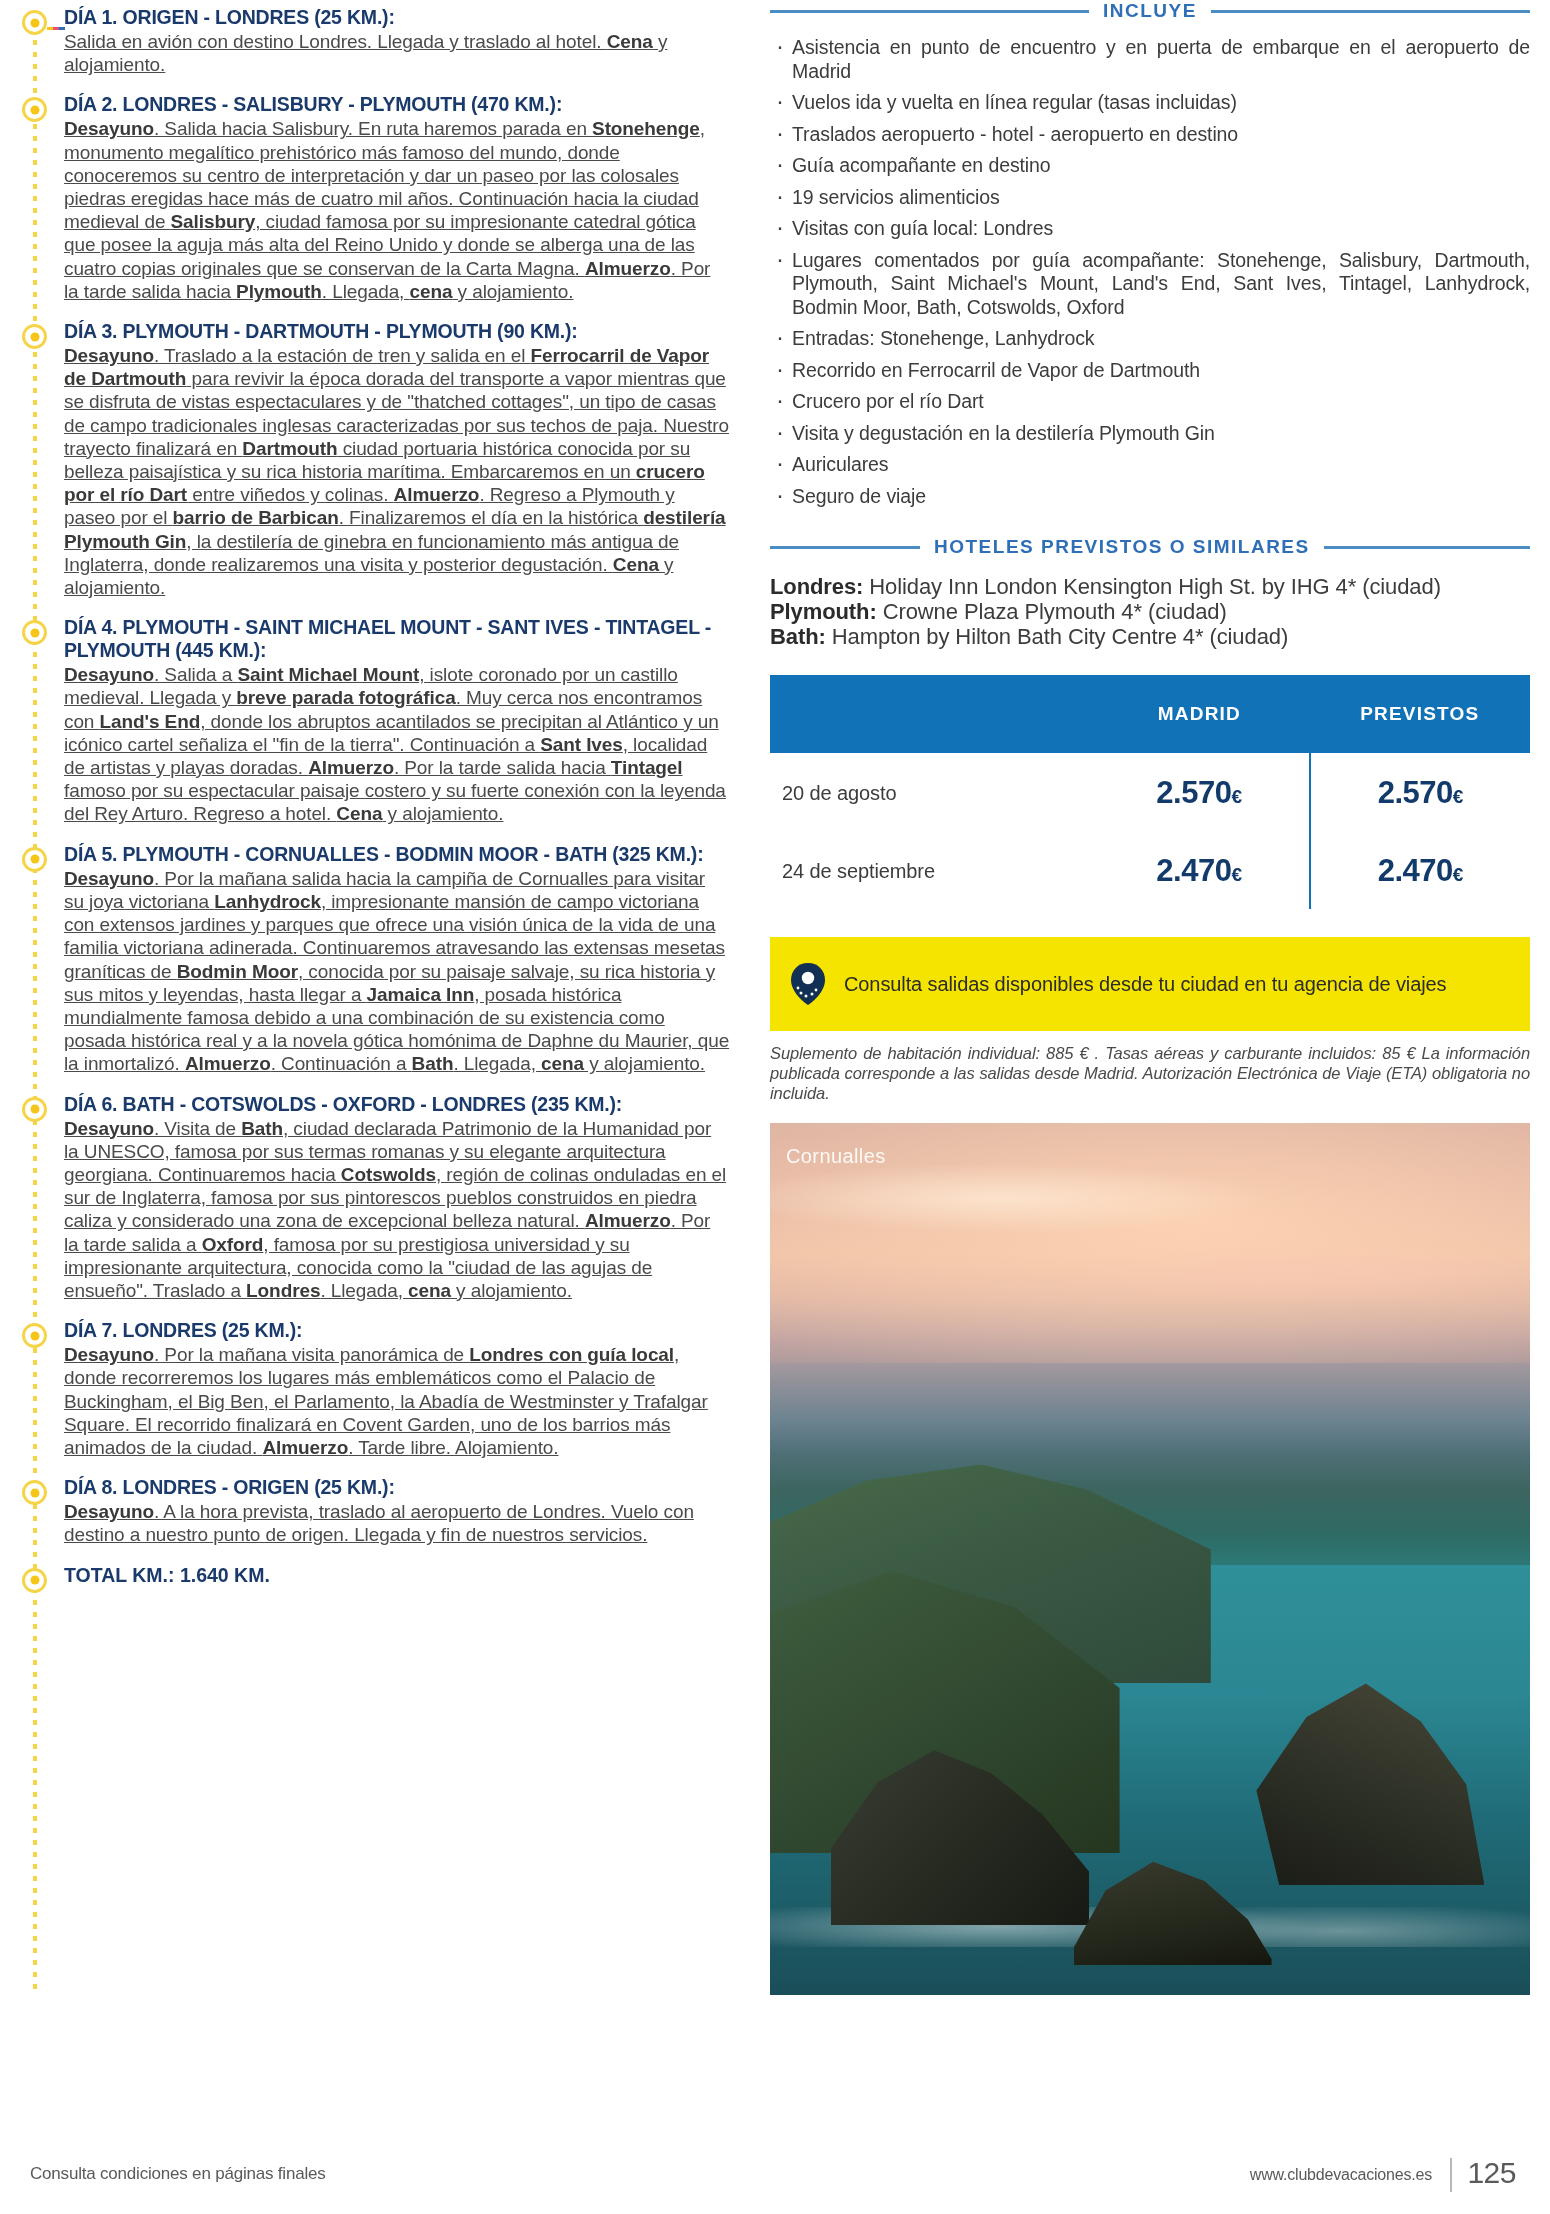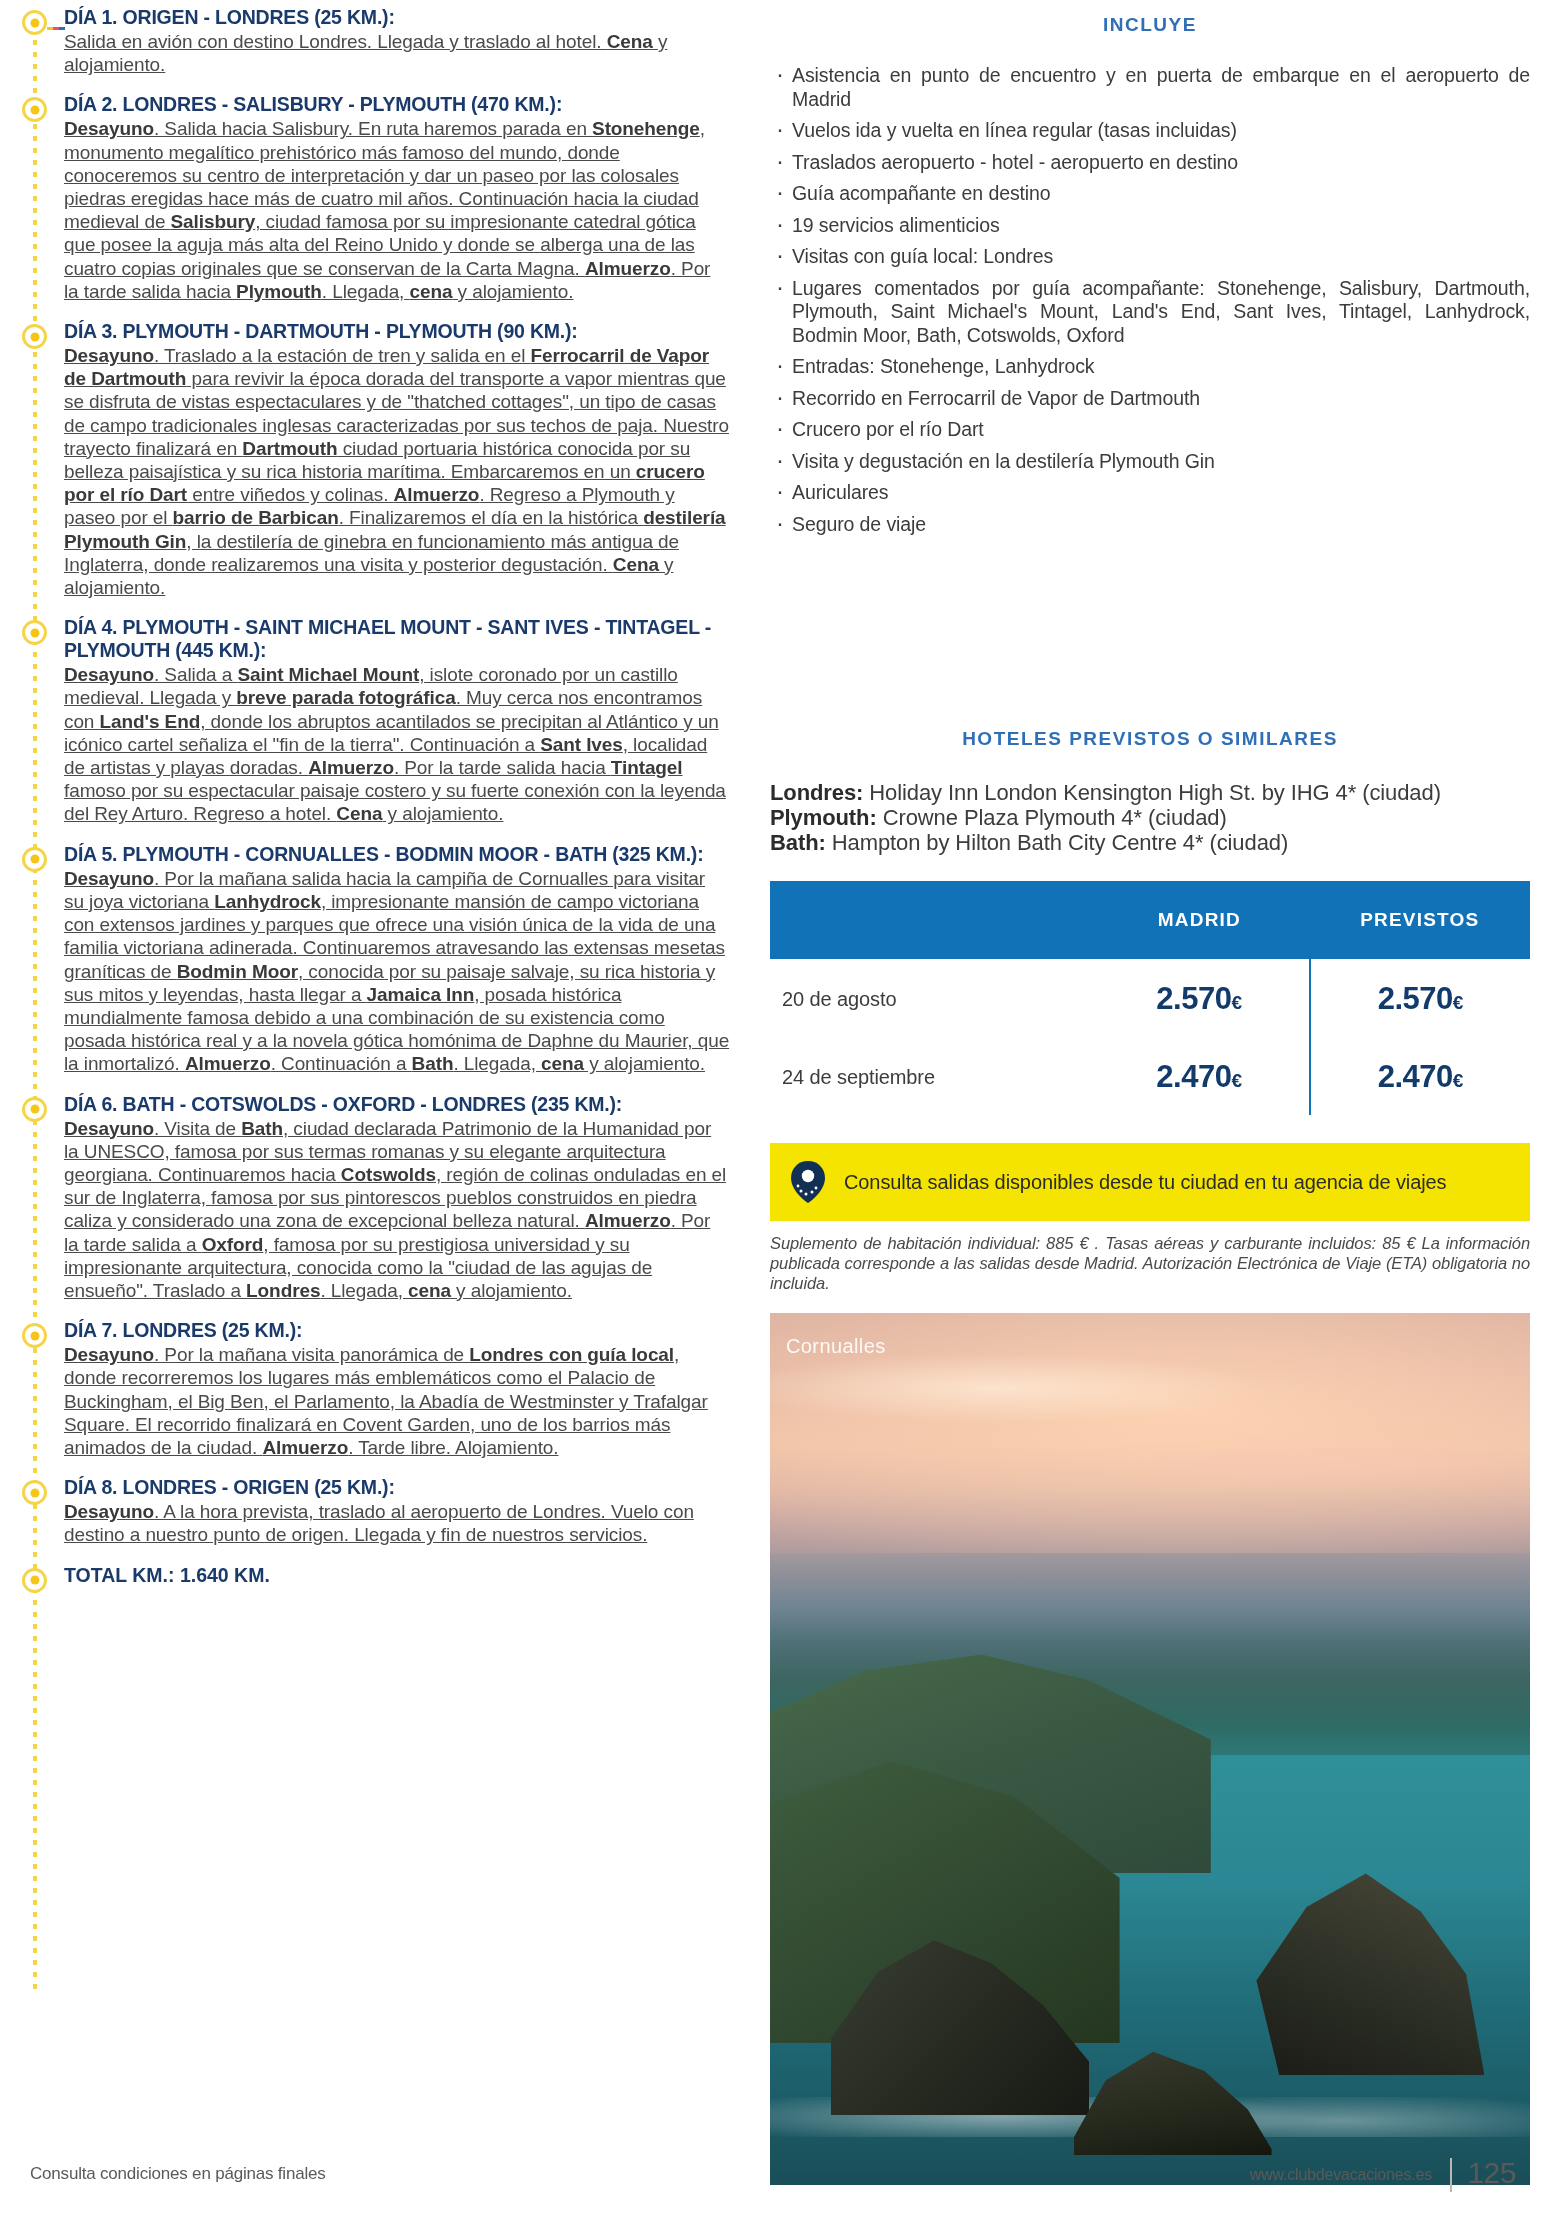--- a/index.html
+++ b/index.html
@@ -85,21 +85,20 @@
   .right-col {
     position: absolute;
     left: 770px; top: 0px;
     width: 760px;
   }
   .sec-head {
     display: flex;
     align-items: center;
     gap: 14px;
     margin-bottom: 14px;
-    flex-direction: column;
   }
   .sec-head .rule { flex: 1; height: 3px; background: #4c8cc4; }
   .sec-head .rule.short { flex: 0 0 150px; }
   .sec-head .lbl {
     color: #2e6fb7;
     font-size: 19px;
     font-weight: bold;
     letter-spacing: 1.5px;
     white-space: nowrap;
   }
@@ -167,21 +166,21 @@
   .price-table tbody td.amount .cur { font-size: 19px; font-weight: bold; }
   .price-table tbody td.sep { border-left: 2px solid #1272b8; }
 
   
   .yellow-banner {
     margin-top: 28px;
     background: #f5e400;
     display: flex;
     align-items: center;
     gap: 16px;
-    padding: 16px 18px;
+    padding: 24px 18px;
   }
   .pin-icon { flex: 0 0 40px; height: 46px; }
   .yellow-banner .txt {
     font-size: 20px;
     line-height: 25px;
     color: #2b2b2a;
     letter-spacing: -0.1px;
   }
 
   .footnote {

